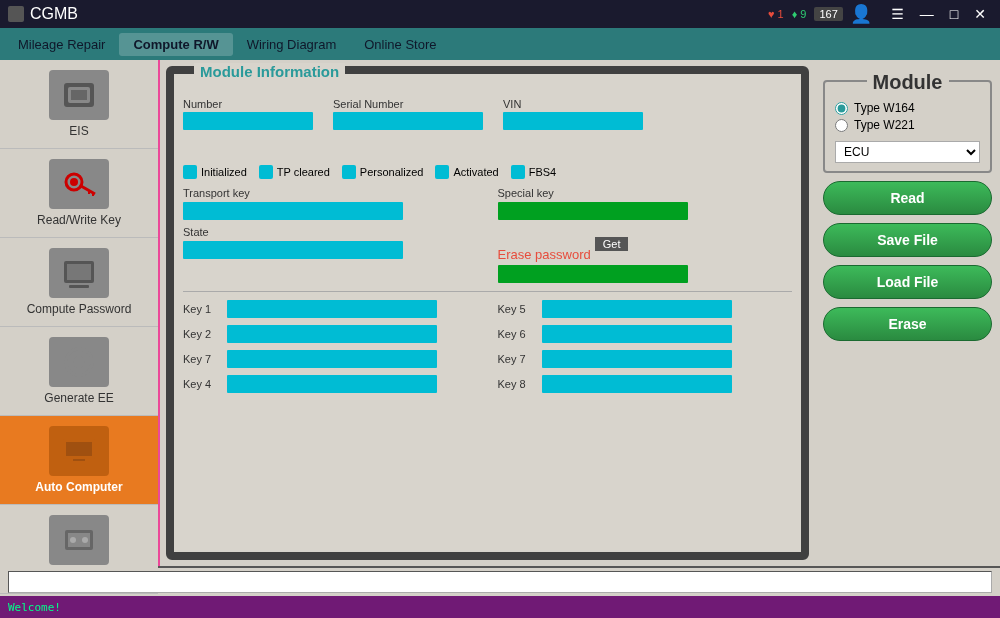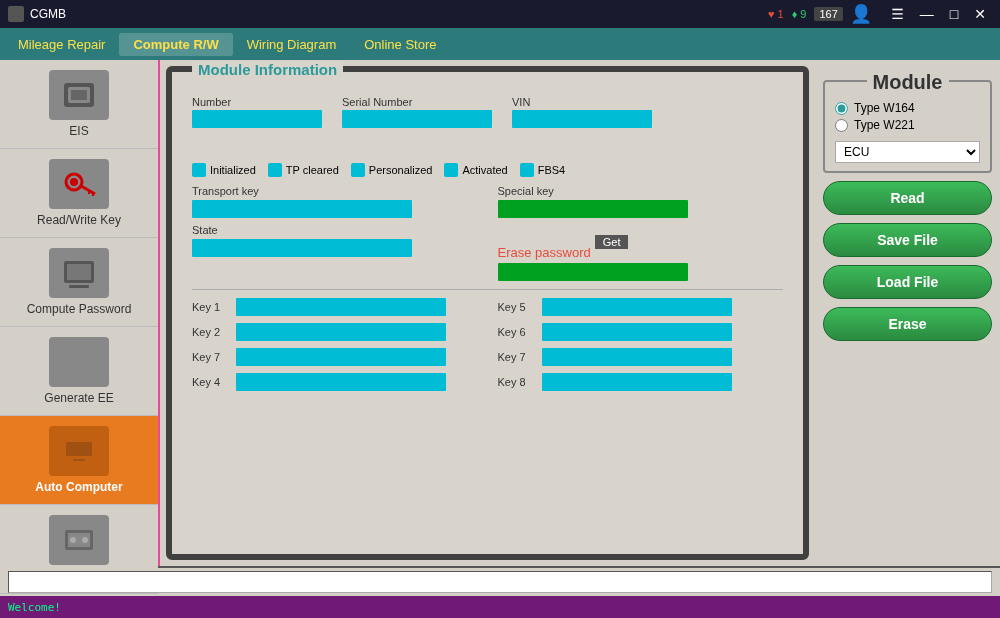--- a/index.html
+++ b/index.html
@@ -10,38 +10,38 @@
       background: #1a1a2e;
       height: 28px;
       display: flex;
       align-items: center;
       padding: 0 8px;
       color: white;
       font-size: 12px;
       user-select: none;
     }
     .titlebar-icon { width: 16px; height: 16px; background: #555; border-radius: 2px; margin-right: 6px; }
-    .titlebar-title { flex: 1; font-size: 12px; }
+    .titlebar-title { flex: 1; font-size: 16px; }
     .titlebar-controls { display: flex; gap: 4px; align-items: center; }
     .titlebar-status { display: flex; align-items: center; gap: 8px; margin-right: 12px; font-size: 11px; }
     .heart-red { color: #e74c3c; }
     .heart-green { color: #2ecc71; }
     .num-box { background: #444; padding: 1px 5px; border-radius: 2px; font-size: 11px; }
     .ctrl-btn { background: none; border: none; color: white; cursor: pointer; font-size: 14px; padding: 0 6px; }
 
     
     .menubar {
       background: #2c7a7a;
       height: 32px;
       display: flex;
       align-items: center;
       padding: 0 4px;
     }
     .menu-item {
-      color: #fde047;
+      color: #0f172a;
       padding: 4px 14px;
       cursor: pointer;
       font-size: 13px;
       border-radius: 3px;
     }
     .menu-item.active { background: rgba(255,255,255,0.2); font-weight: bold; }
 
     
     .main-layout {
       display: flex;
@@ -82,23 +82,23 @@
 
     
     .content-area {
       flex: 1;
       padding: 6px;
       overflow: hidden;
     }
 
     
     .module-panel {
-      border: 6px solid #404040;
+      border: 8px solid #404040;
       border-radius: 6px;
-      padding: 10px 20px;
+      padding: 10px 9px;
       background: #d8d4cc;
       height: 100%;
       position: relative;
     }
     .module-panel-title {
       position: absolute;
       top: -11px;
       left: 20px;
       background: #d8d4cc;
       padding: 0 6px;

